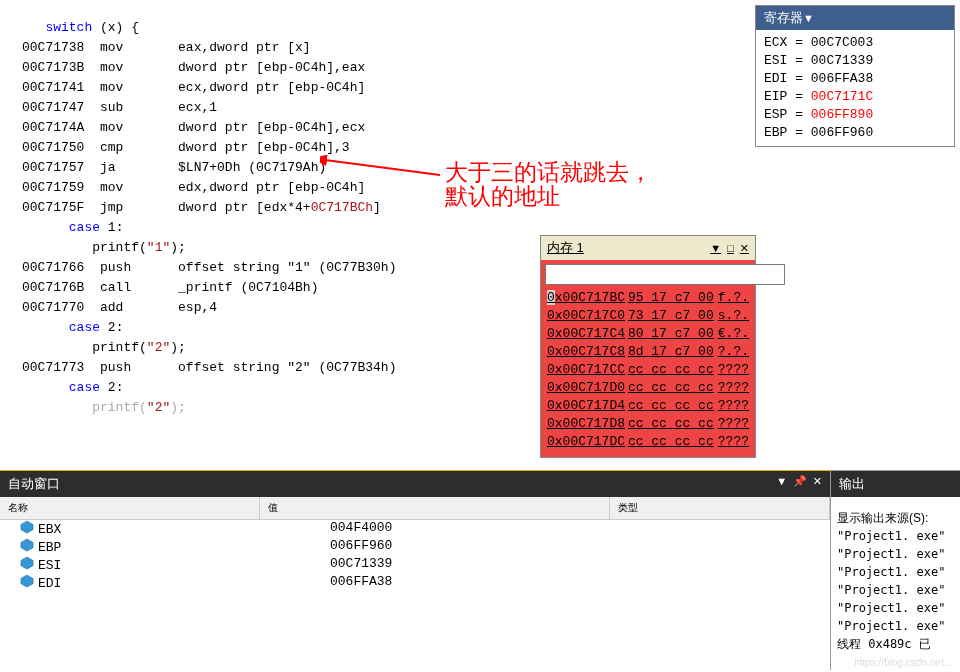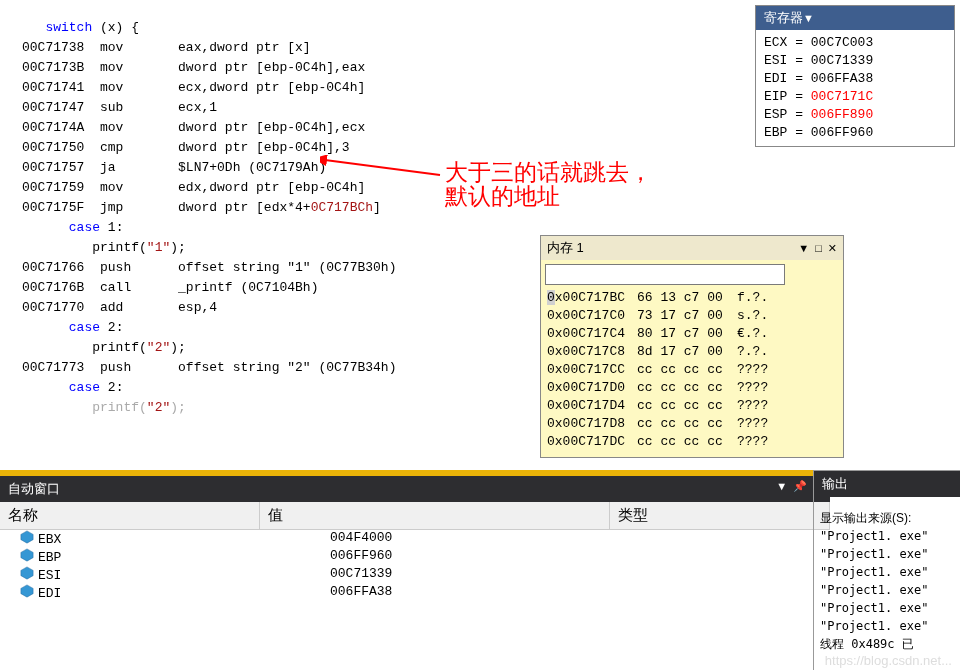--- a/index.html
+++ b/index.html
@@ -8,53 +8,53 @@
 .kw { color: #0000ff; }
 .hex { color: #a31515; }
 .annotation { position: absolute; left: 445px; top: 160px; color: #ff0000; font-family: "SimSun", sans-serif; font-size: 23px; line-height: 24px; }
 .arrow { position: absolute; left: 320px; top: 155px; }
 
 .registers { position: absolute; right: 5px; top: 5px; width: 200px; border: 1px solid #888; background: #fff; }
 .panel-title { background: #3e5e8e; color: #fff; padding: 3px 8px; font-family: "Microsoft YaHei", sans-serif; font-size: 13px; display: flex; justify-content: flex-start; align-items: center; }
 .panel-body { padding: 4px 8px; line-height: 18px; }
 .reg-line .red { color: #ff0000; }
 
-.memory { position: absolute; left: 540px; top: 235px; width: 304px; border: 1px solid #888; background: #fef9c3; z-index: 5; }
+.memory { position: absolute; left: 540px; top: 235px; width: 216px; border: 1px solid #888; background: #ef4444; z-index: 5; text-decoration: underline; }
 .mem-title { background: #eee8cd; color: #000; padding: 3px 6px; font-family: "Microsoft YaHei", sans-serif; font-size: 13px; display: flex; align-items: center; }
 .mem-title .spacer { flex: 1; }
 .mem-title .ctrl { font-size: 11px; margin-left: 6px; cursor: default; }
 .mem-input { margin: 4px; }
 .mem-input input { width: 240px; font-family: inherit; font-size: 13px; padding: 2px; border: 1px solid #7a7a7a; }
 .mem-rows { padding: 0 6px 6px 6px; line-height: 18px; }
 .mem-row { display: flex; }
 .mem-addr { width: 90px; }
 .mem-addr .sel { background: #d0d0d0; }
 .mem-hex { width: 100px; }
 .mem-ascii { flex: 1; }
 
-.autos { position: absolute; left: 0; top: 470px; width: 830px; height: 200px; border-top: 6px solid #eab308; }
+.autos { position: absolute; left: 0; top: 470px; width: 830px; height: 200px; border-top: 1px solid #eab308; }
 .autos-header { background: #2d2d30; color: #fff; padding: 4px 8px; font-family: "Microsoft YaHei", sans-serif; font-size: 13px; display: flex; }
 .autos-header .spacer { flex: 1; }
 .autos-header .ctrl { margin-left: 6px; font-size: 11px; }
-.autos-grid-head { display: flex; background: #f0f0f0; border-bottom: 1px solid #ccc; font-family: "Microsoft YaHei", sans-serif; font-size: 15px; }
+.autos-grid-head { display: flex; background: #f0f0f0; border-bottom: 1px solid #ccc; font-family: "Microsoft YaHei", sans-serif; font-size: 10px; }
 .autos-grid-head div { padding: 4px 8px; border-right: 1px solid #ccc; }
 .col-name { width: 260px; }
 .col-value { width: 350px; }
 .col-type { flex: 1; }
 .autos-row { display: flex; padding: 0 0; gap: 34px; }
 .autos-row .col-name { padding-left: 20px; display: flex; align-items: center; gap: 4px; }
 .autos-row .col-value { padding-left: 8px; margin-left: 28px; }
 .hex-icon { width: 14px; height: 14px; display: inline-block; }
 
-.output { position: absolute; right: 0; top: 470px; width: 147px; height: 200px; border-top: 1px solid #999; border-left: 1px solid #999; overflow: hidden; }
+.output { position: absolute; right: 0; top: 470px; width: 130px; height: 200px; border-top: 1px solid #999; border-left: 1px solid #999; overflow: hidden; }
 .output-body { padding: 12px 6px; font-family: "Microsoft YaHei", sans-serif; font-size: 12px; line-height: 18px; white-space: nowrap; }
 .output-label { font-family: "Microsoft YaHei", sans-serif; }
 
 .pin-icon { font-size: 11px; }
-.watermark { position: absolute; right: 8px; bottom: 4px; color: #ddd; font-size: 13px; font-family: sans-serif; }
+.watermark { position: absolute; right: 8px; bottom: 4px; color: #ddd; font-size: 10px; font-family: sans-serif; }
 </style>
 </head>
 <body>
 
 <div class="code-area" id="code-area"><div>   <span class="kw">switch</span> (x) {</div><div>00C71738  mov       eax,dword ptr [x]</div><div>00C7173B  mov       dword ptr [ebp-0C4h],eax</div><div>00C71741  mov       ecx,dword ptr [ebp-0C4h]</div><div>00C71747  sub       ecx,1</div><div>00C7174A  mov       dword ptr [ebp-0C4h],ecx</div><div>00C71750  cmp       dword ptr [ebp-0C4h],3</div><div>00C71757  ja        $LN7+0Dh (0C7179Ah)</div><div>00C71759  mov       edx,dword ptr [ebp-0C4h]</div><div>00C7175F  jmp       dword ptr [edx*4+<span class="hex">0C717BCh</span>]</div><div>      <span class="kw">case</span> 1:</div><div>         printf(<span class="hex">"1"</span>);</div><div>00C71766  push      offset string "1" (0C77B30h)</div><div>00C7176B  call      _printf (0C7104Bh)</div><div>00C71770  add       esp,4</div><div></div><div>      <span class="kw">case</span> 2:</div><div>         printf(<span class="hex">"2"</span>);</div><div>00C71773  push      offset string "2" (0C77B34h)</div><div></div><div>      <span class="kw">case</span> 2:</div><div style="color:#aaa">         printf(<span class="hex">"2"</span>);</div></div>
 
 <svg class="arrow" width="130" height="40">
   <defs>
       <marker id="ah" markerWidth="8" markerHeight="8" refX="1" refY="3" orient="auto">
         <path d="M0,0 L0,6 L7,3 z" fill="#ff0000"></path>
@@ -89,21 +89,21 @@
     <span class="ctrl">▼</span>
     <span class="ctrl">□</span>
     <span class="ctrl">✕</span>
   </div>
   <div class="mem-input">
     <input type="text" value="" style="">
   </div>
   <div class="mem-rows" id="mem-rows">
       <div class="mem-row">
     <span class="mem-addr"><span class="sel">0</span>x00C717BC</span>
-    <span class="mem-hex">66 13 c7 00</span>
+    <span class="mem-hex">95 17 c7 00</span>
     <span class="mem-ascii">f.?.</span>
   </div>
       <div class="mem-row">
     <span class="mem-addr">0x00C717C0</span>
     <span class="mem-hex">73 17 c7 00</span>
     <span class="mem-ascii">s.?.</span>
   </div>
       <div class="mem-row">
     <span class="mem-addr">0x00C717C4</span>
     <span class="mem-hex">80 17 c7 00</span>

